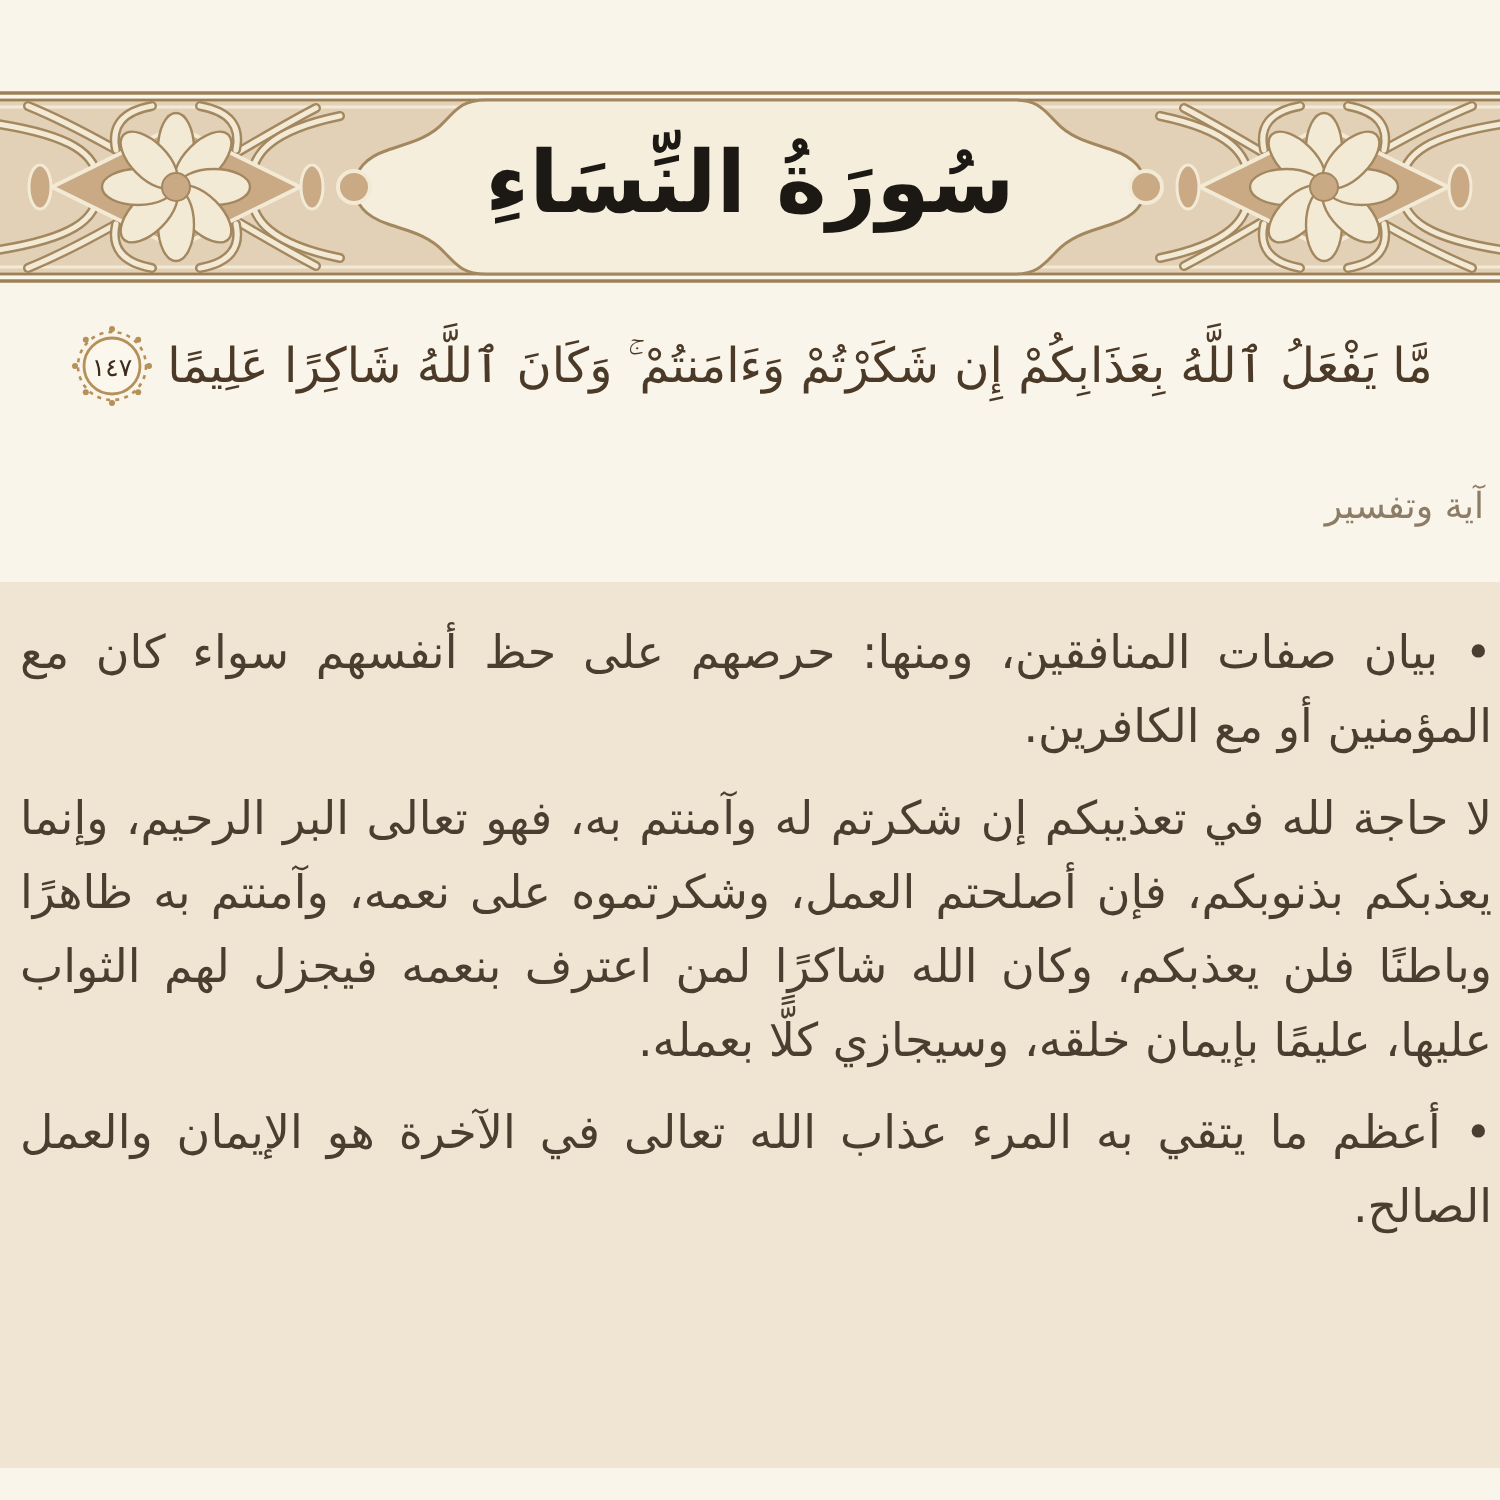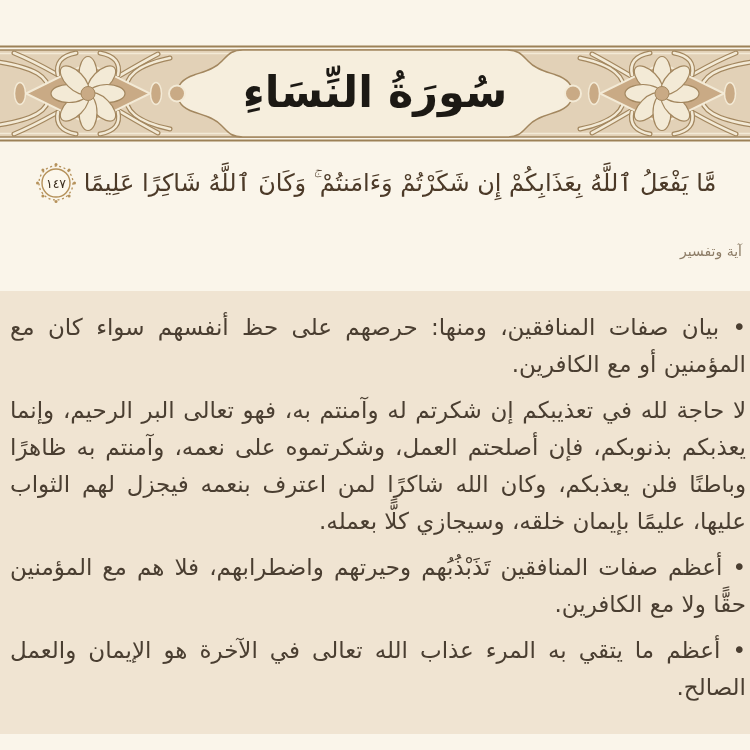--- a/index.html
+++ b/index.html
@@ -29,21 +29,21 @@
   }
   .verse-text{
     font-size:24px;color:var(--verse_color,#4c3a28);
     line-height:66px;flex:0 0 auto;
   }
   .ayah-marker{flex:0 0 auto;width:44px;height:44px;position:relative;text-align:center;}
 
   
   .section-label{
     position:absolute;top:243px;right:8px;
-    font-size:14px;color:var(--label_color,#8d7d67);
+    font-size:18px;color:var(--label_color,#8d7d67);
   }
 
   
   .tafsir-panel{
     position:absolute;top:291px;left:0;width:750px;height:443px;
     background:var(--panel_bg,#f0e4d2);
     box-sizing:border-box;padding:18px 4px 0 10px;
     direction:rtl;text-align:justify;
     font-size:23px;line-height:37px;color:var(--body_text,#4a3e31);
     overflow:hidden;
@@ -130,17 +130,16 @@
         <text x="22" y="27" text-anchor="middle" font-size="12.5" fill="#3b2d1e" font-family="DejaVu Sans, sans-serif">١٤٧</text>
       </svg>
     </span>
   </div>
 
   <div class="section-label">آية وتفسير</div>
 
   <div class="tafsir-panel">
     <p>• بيان صفات المنافقين، ومنها: حرصهم على حظ أنفسهم سواء كان مع المؤمنين أو مع الكافرين.</p>
     <p>لا حاجة لله في تعذيبكم إن شكرتم له وآمنتم به، فهو تعالى البر الرحيم، وإنما يعذبكم بذنوبكم، فإن أصلحتم العمل، وشكرتموه على نعمه، وآمنتم به ظاهرًا وباطنًا فلن يعذبكم، وكان الله شاكرًا لمن اعترف بنعمه فيجزل لهم الثواب عليها، عليمًا بإيمان خلقه، وسيجازي كلًّا بعمله.</p>
-    <p>• أعظم صفات المنافقين تَذَبْذُبُهم وحيرتهم واضطرابهم، فلا هم مع المؤمنين حقًّا ولا مع الكافرين.</p>
     <p>• أعظم ما يتقي به المرء عذاب الله تعالى في الآخرة هو الإيمان والعمل الصالح.</p>
   </div>
 
 </div>
 
 </body></html>

